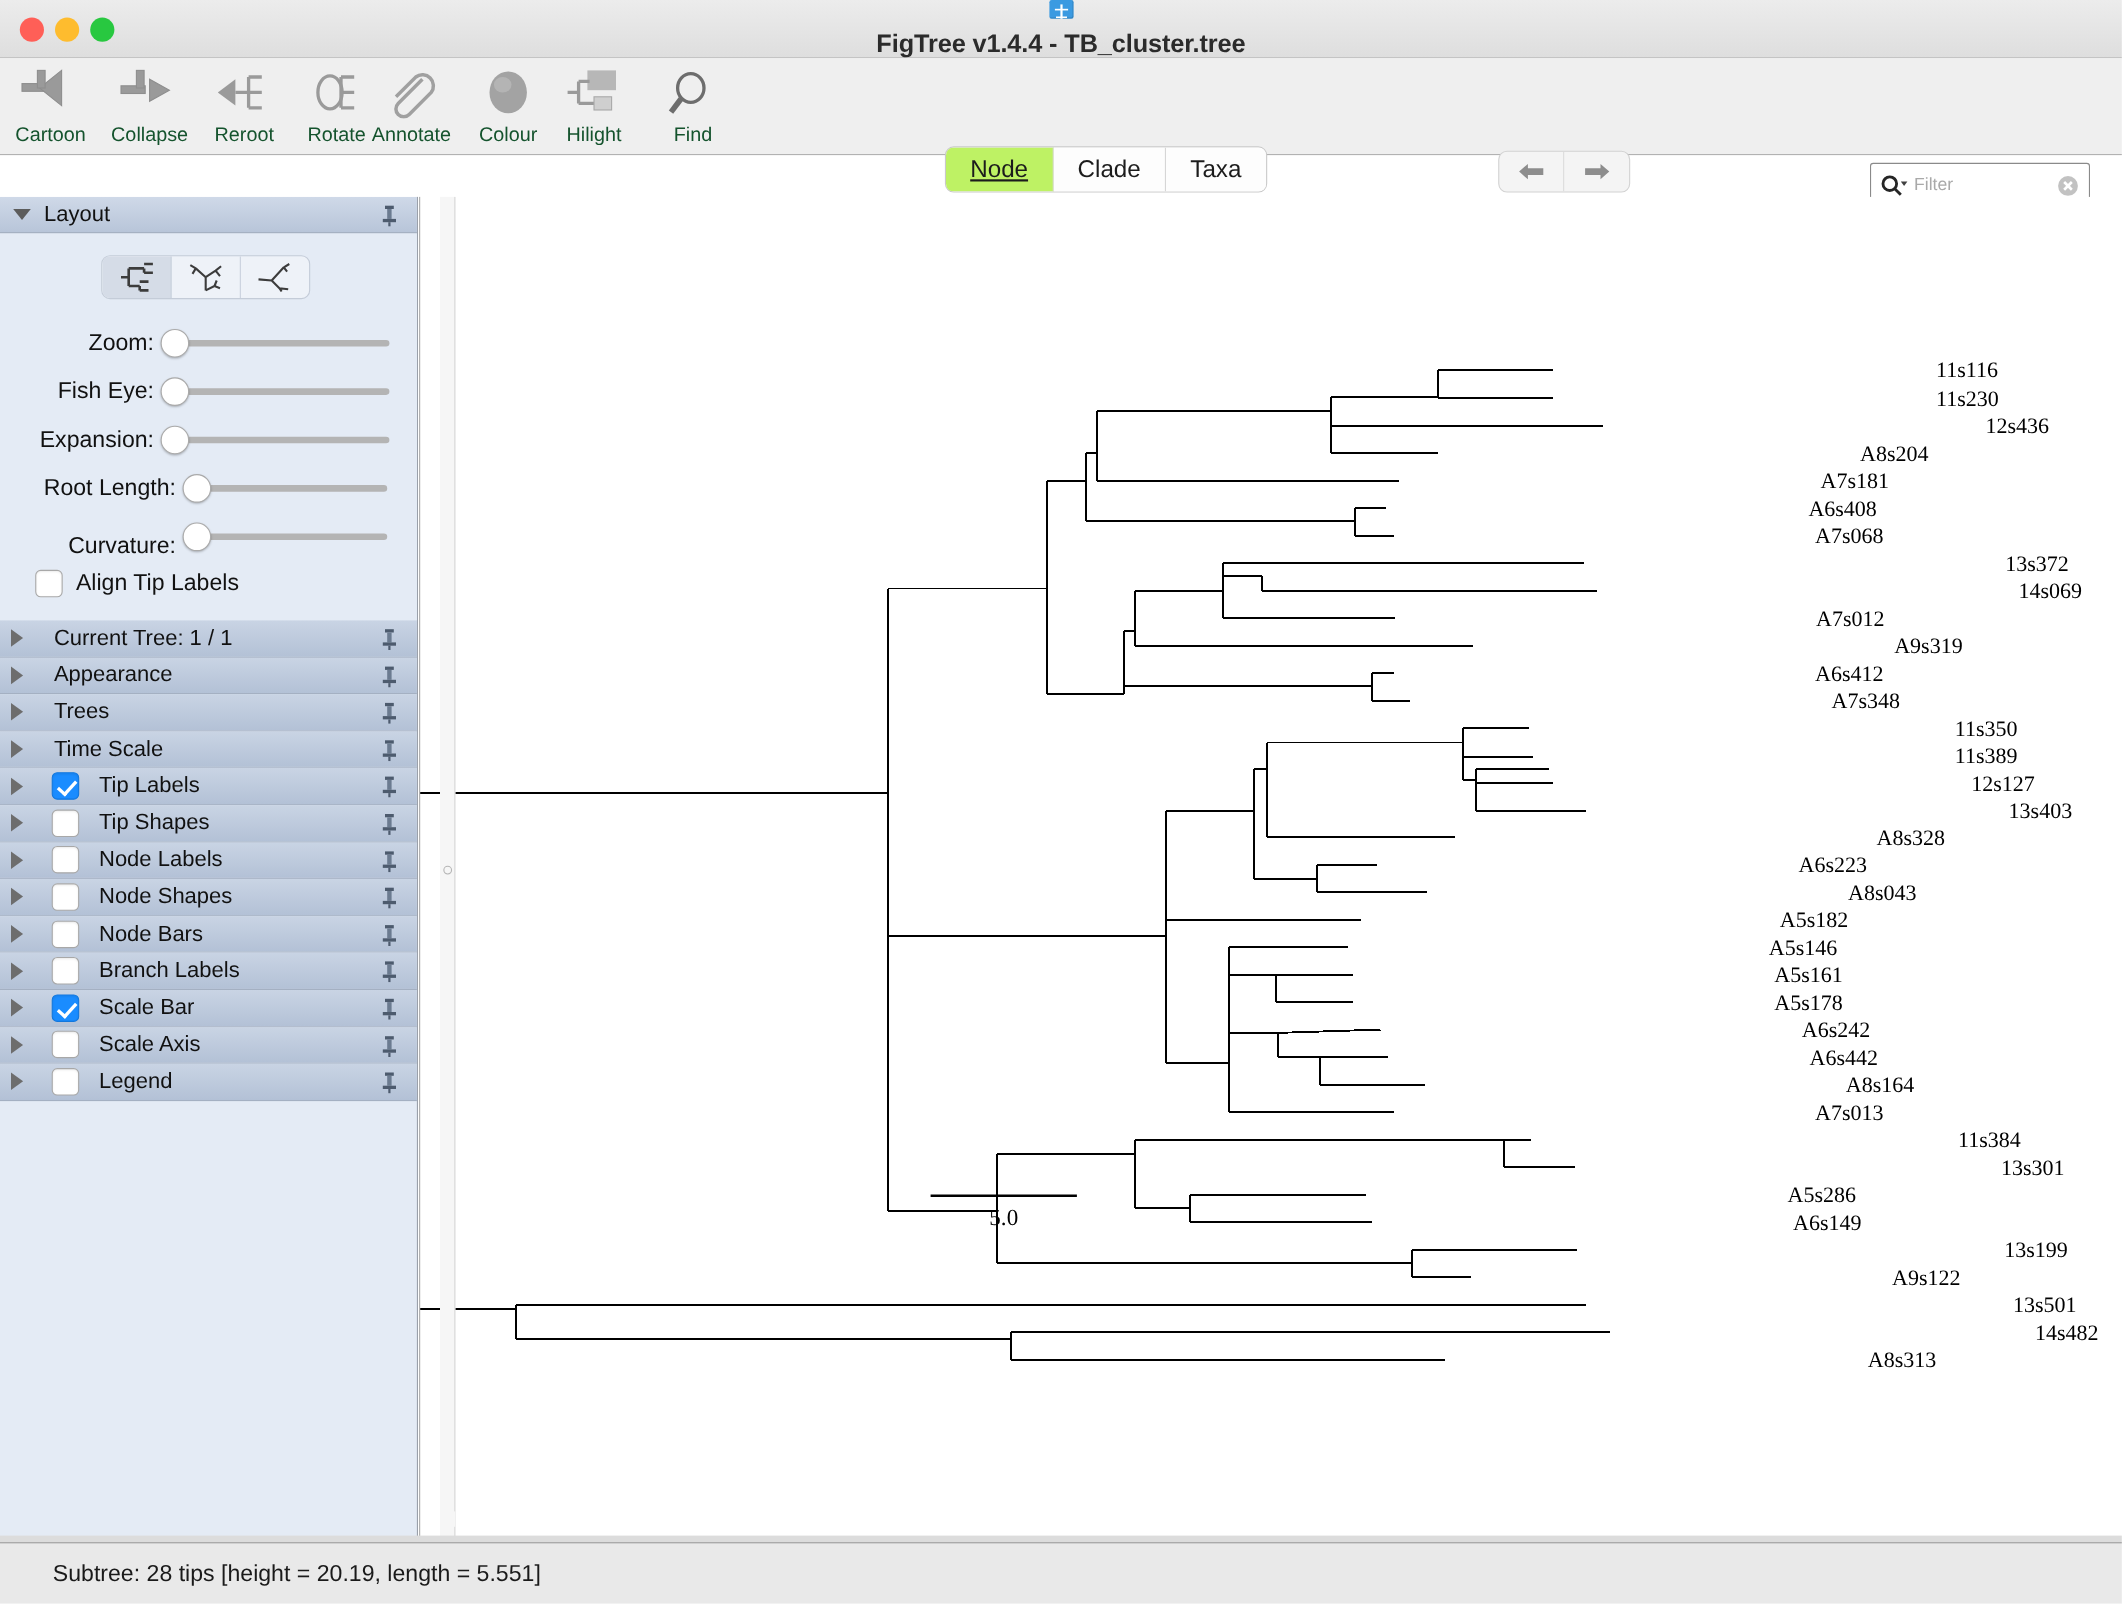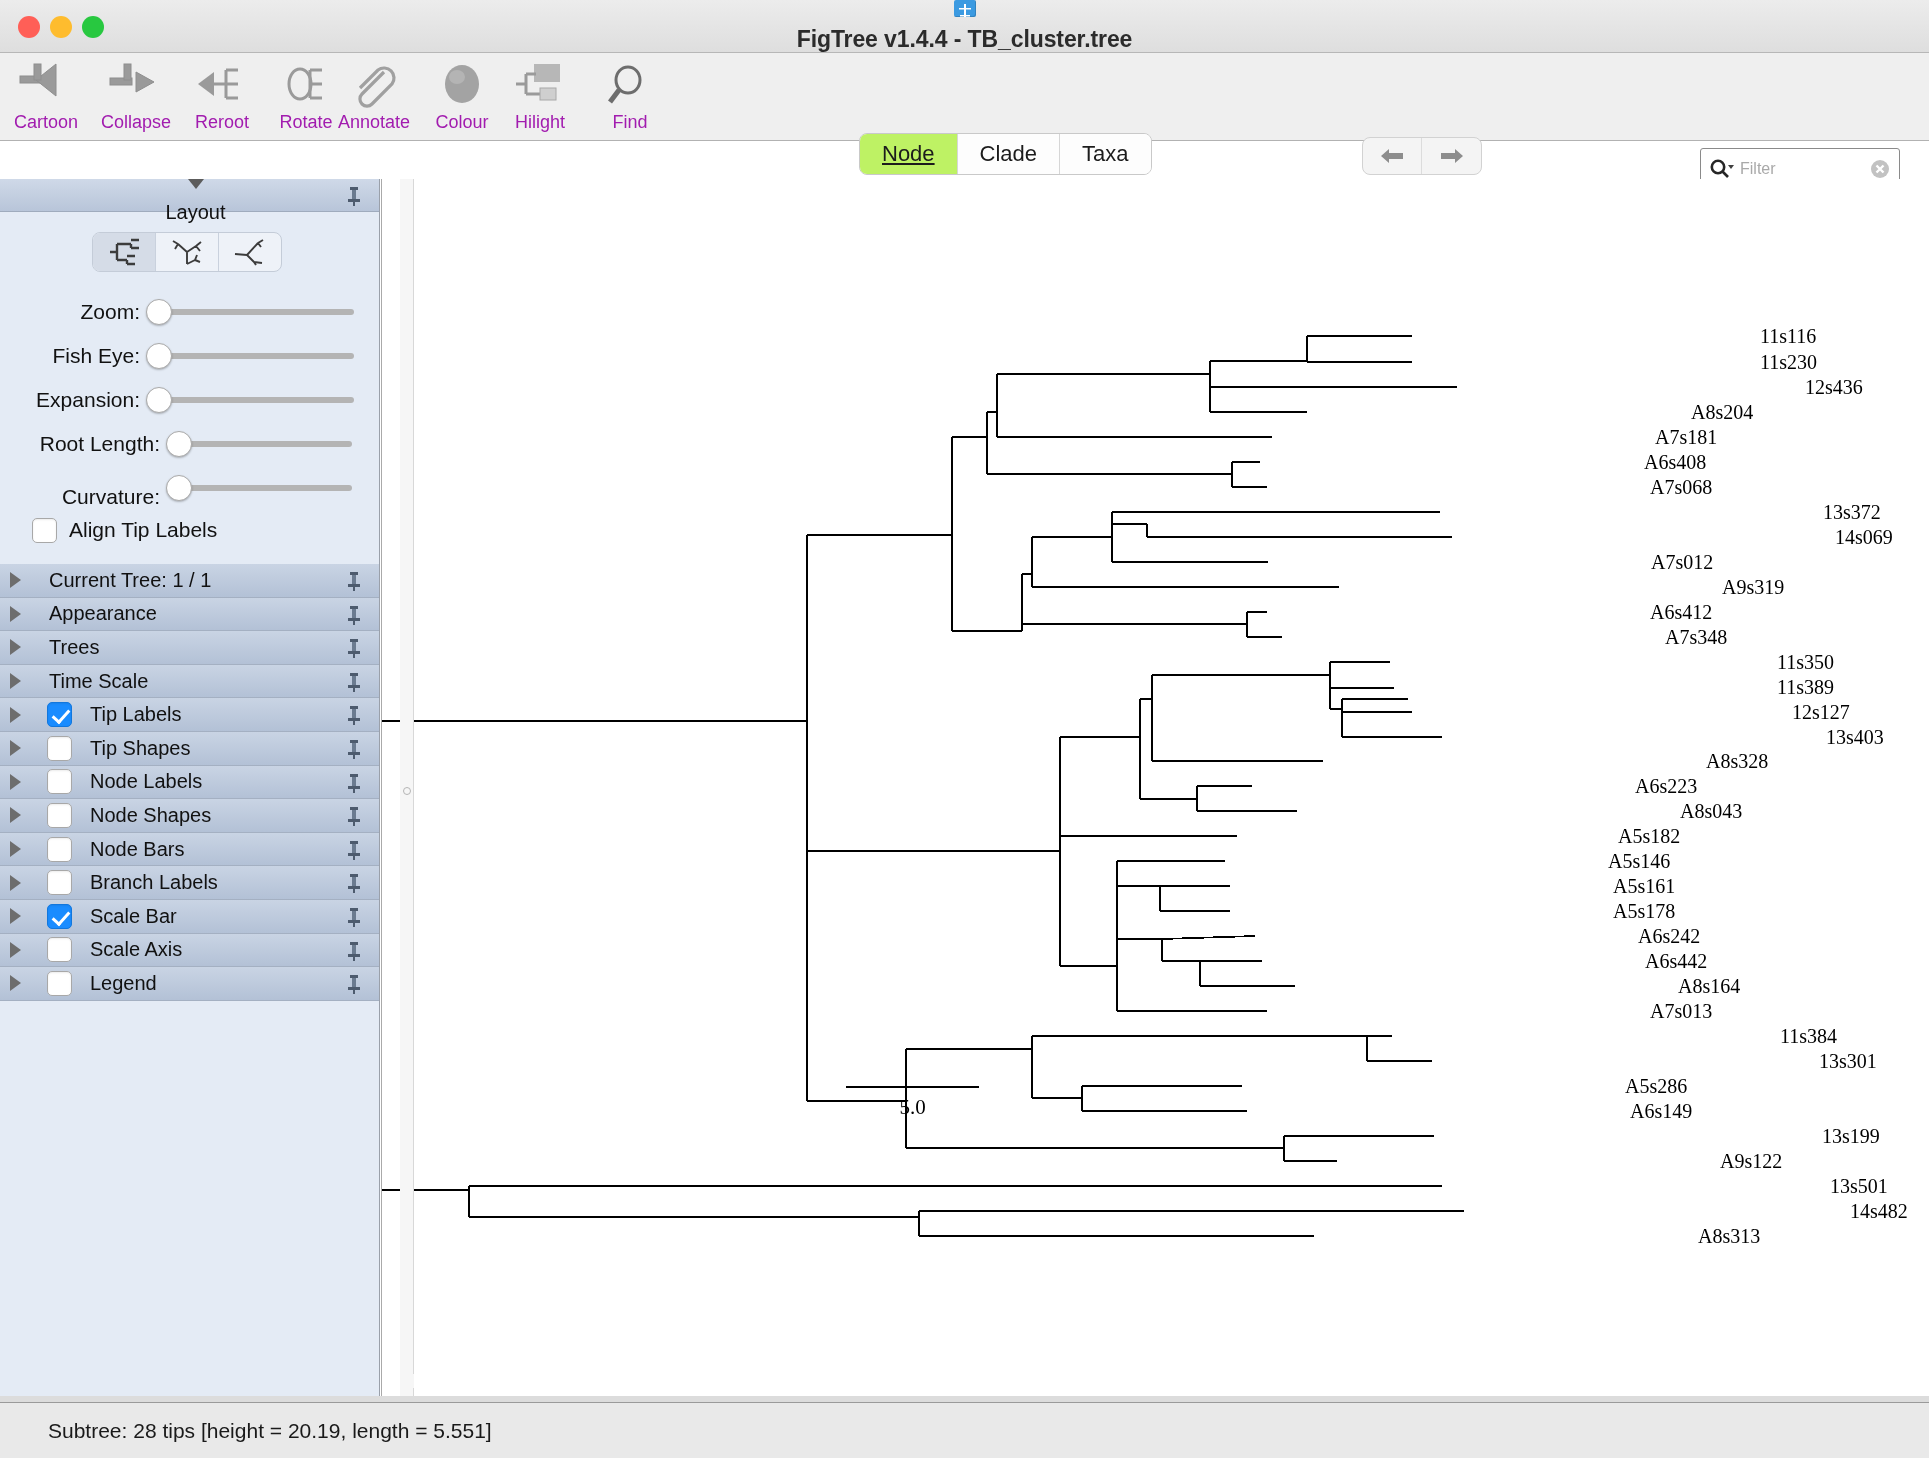--- a/index.html
+++ b/index.html
@@ -47,21 +47,21 @@
   .toolbar {
     position: absolute; left: 0; top: 53px; width: 1929px; height: 88px;
     background: #efefef; border-bottom: 1px solid #b2b2b2;
   }
   .tb-item {
     position: absolute; top: 6px; width: 104px; height: 80px;
     display: flex; flex-direction: column; align-items: center; justify-content: flex-start;
     cursor: default;
   }
   .tb-icon { height: 52px; display: flex; align-items: center; justify-content: center; }
-  .tb-label { font-size: 18px; color: #a21caf; line-height: 1; margin-top: 2px; }
+  .tb-label { font-size: 18px; color: #14532d; line-height: 1; margin-top: 2px; }
   .segmented {
     position: absolute; top: 80px; left: 859px;
     display: flex; height: 42px; border-radius: 8px; overflow: hidden;
     background: #fdfdfd; border: 1px solid #c9c9c9;
   }
   .seg {
     padding: 0 22px; display: flex; align-items: center; justify-content: center;
     font-size: 22px; color: #1c1c1c; background: #fdfdfd;
     border-right: 1px solid #d6d6d6; cursor: default;
   }
@@ -89,21 +89,21 @@
 
   
   .sidebar {
     position: absolute; left: 0; top: 179px; width: 380px; height: 1222px;
     background: #e4ebf5; border-right: 1px solid #9aa0aa;
     overflow: hidden;
   }
   .panel-header {
     height: 33px; background: linear-gradient(#cfd9e8, #b8c5d9);
     border-bottom: 1px solid #9fabbd; display: flex; align-items: center;
-    padding-left: 12px; gap: 12px; position: relative; flex-direction: column;
+    padding-left: 12px; gap: 12px; position: relative;
   }
   .panel-header .ptitle { font-size: 20px; color: #111; font-weight: normal; }
   .tri-down { width: 0; height: 0; border-left: 8px solid transparent;
               border-right: 8px solid transparent; border-top: 10px solid #5c5c5c; }
   .tri-right { width: 0; height: 0; border-top: 8px solid transparent;
                border-bottom: 8px solid transparent; border-left: 11px solid #6d6d6d; }
   .pin {
     position: absolute; right: 16px; top: 7px; width: 18px; height: 20px;
   }
 

